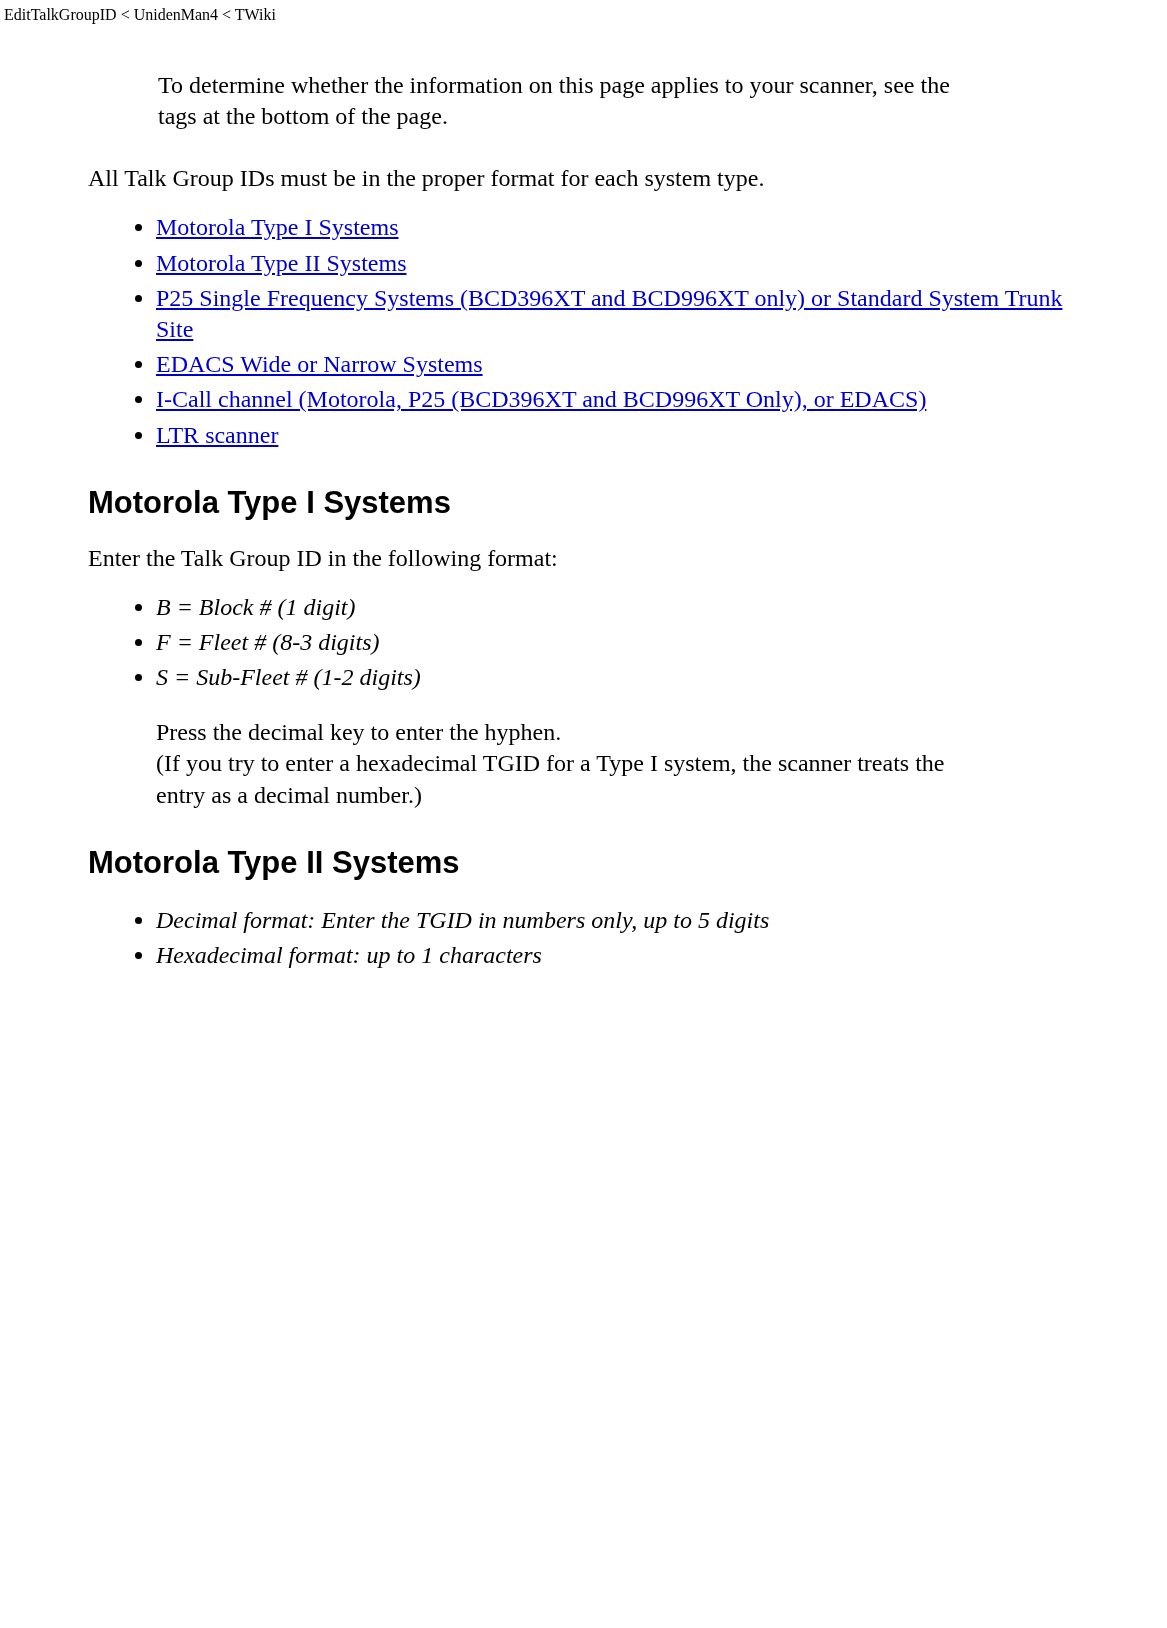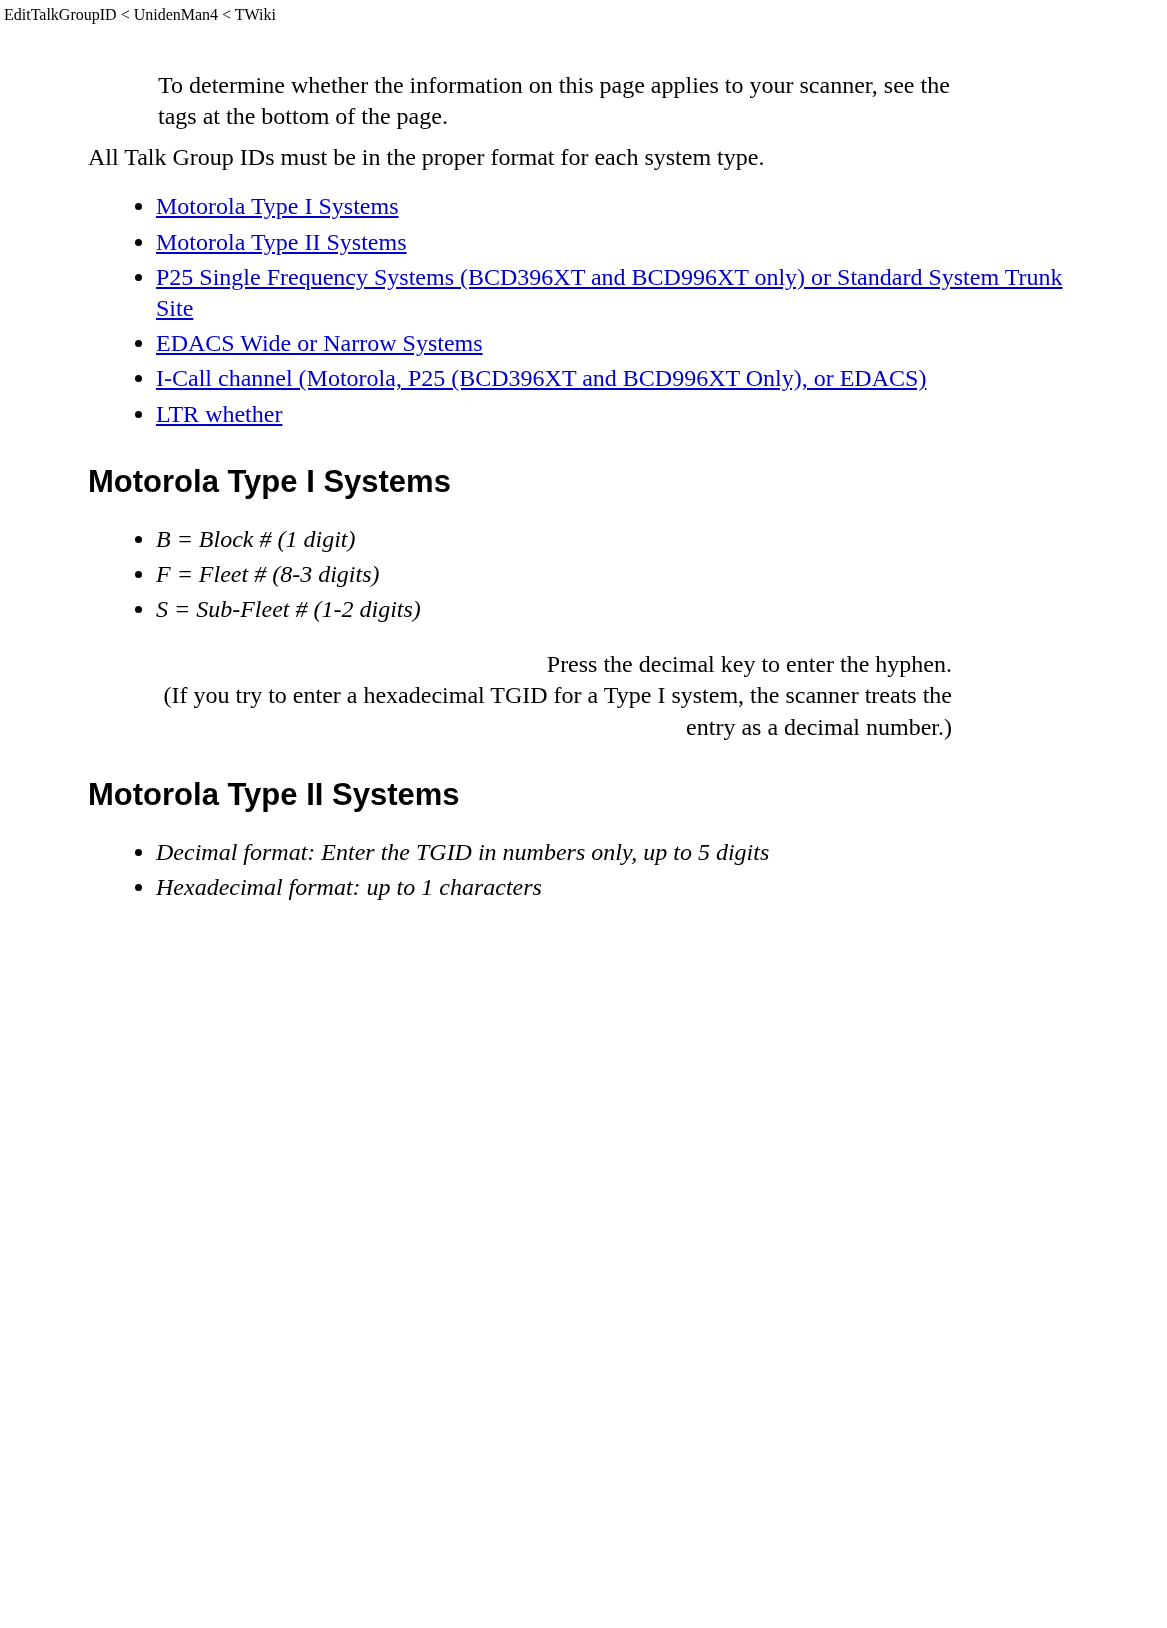--- a/index.html
+++ b/index.html
@@ -34,21 +34,21 @@
     font-size: 41px;
     color: #0000cc;
     text-decoration: underline;
     margin: 0 0 28px 0;
   }
   .note {
     margin-left: 70px;
     margin-right: 135px;
     font-size: 24px;
     line-height: 1.3;
-    margin-bottom: 12px;
+    margin-bottom: 33px;
   }
   .para {
     font-size: 24px;
     margin-bottom: 20px;
   }
   ul.toc {
     margin: 0 0 30px 0;
     padding-left: 68px;
     font-size: 24px;
   }
@@ -89,21 +89,20 @@
     margin-bottom: 4px;
     line-height: 1.3;
     font-style: italic;
   }
   .indent-block {
     margin-left: 68px;
     margin-right: 135px;
     font-size: 24px;
     line-height: 1.3;
     margin-top: 24px;
-    text-align: right;
   }
   .footer-path {
     position: absolute;
     bottom: 6px;
     left: 4px;
     right: 4px;
     font-size: 16px;
     font-family: "Times New Roman", Times, serif;
     white-space: nowrap;
   }
@@ -122,25 +121,26 @@
 
     <div class="para">All Talk Group IDs must be in the proper format for each system type.</div>
 
     <ul class="toc">
       <li><a class="link">Motorola Type I Systems</a></li>
       <li><a class="link">Motorola Type II Systems</a></li>
       <li><a class="link">P25 Single Frequency Systems (BCD396XT and BCD996XT only) or Standard System Trunk Site</a></li>
       <li><a class="link">EDACS Wide or Narrow Systems</a>
       </li>
       <li><a class="link">I-Call channel (Motorola, P25 (BCD396XT and BCD996XT Only), or EDACS)</a></li>
-      <li><a class="link">LTR whether</a></li>
+      <li><a class="link">LTR scanner</a></li>
     </ul>
 
     <h2 class="section">Motorola Type I Systems</h2>
 
+    <div class="para">Enter the Talk Group ID in the following format:</div>
 
 
     <ul class="body-list">
       <li>B = Block # (1 digit)</li>
       <li>F = Fleet # (8-3 digits)</li>
       <li>S = Sub-Fleet # (1-2 digits)</li>
     </ul>
 
     <div class="indent-block" style="white-space: pre-line;">Press the decimal key to enter the hyphen.
 (If you try to enter a hexadecimal TGID for a Type I system, the scanner treats the entry as a decimal number.)</div>

